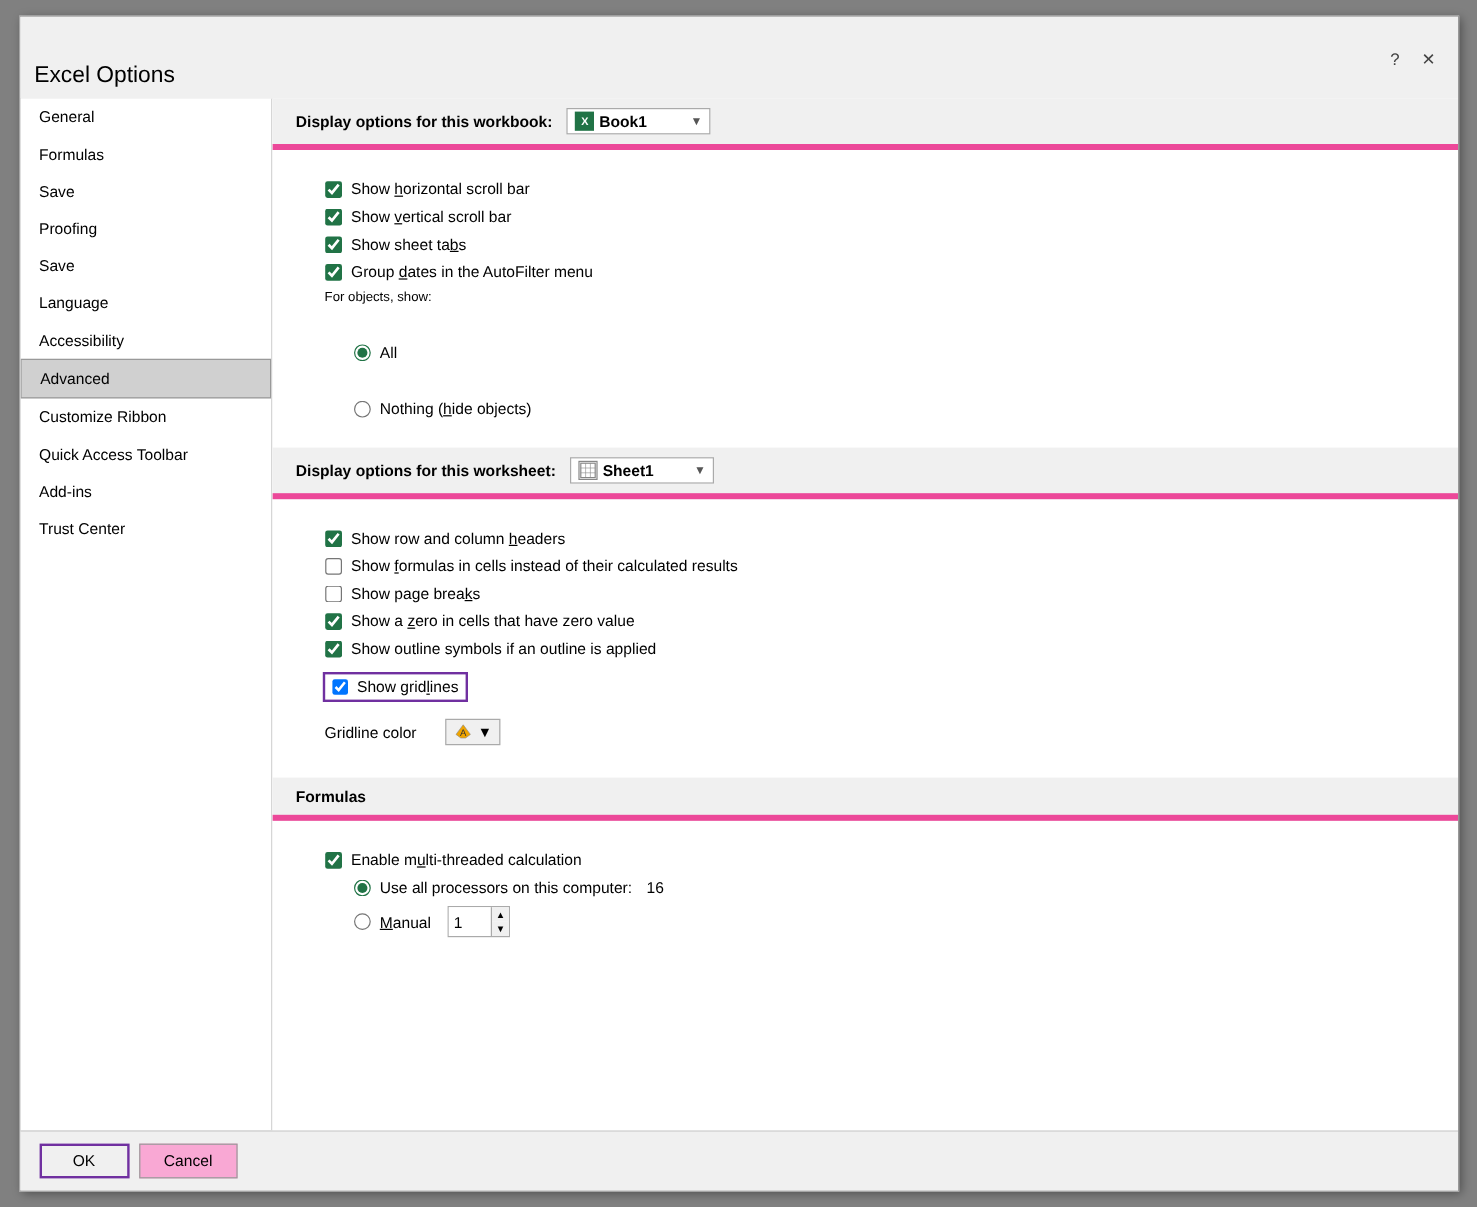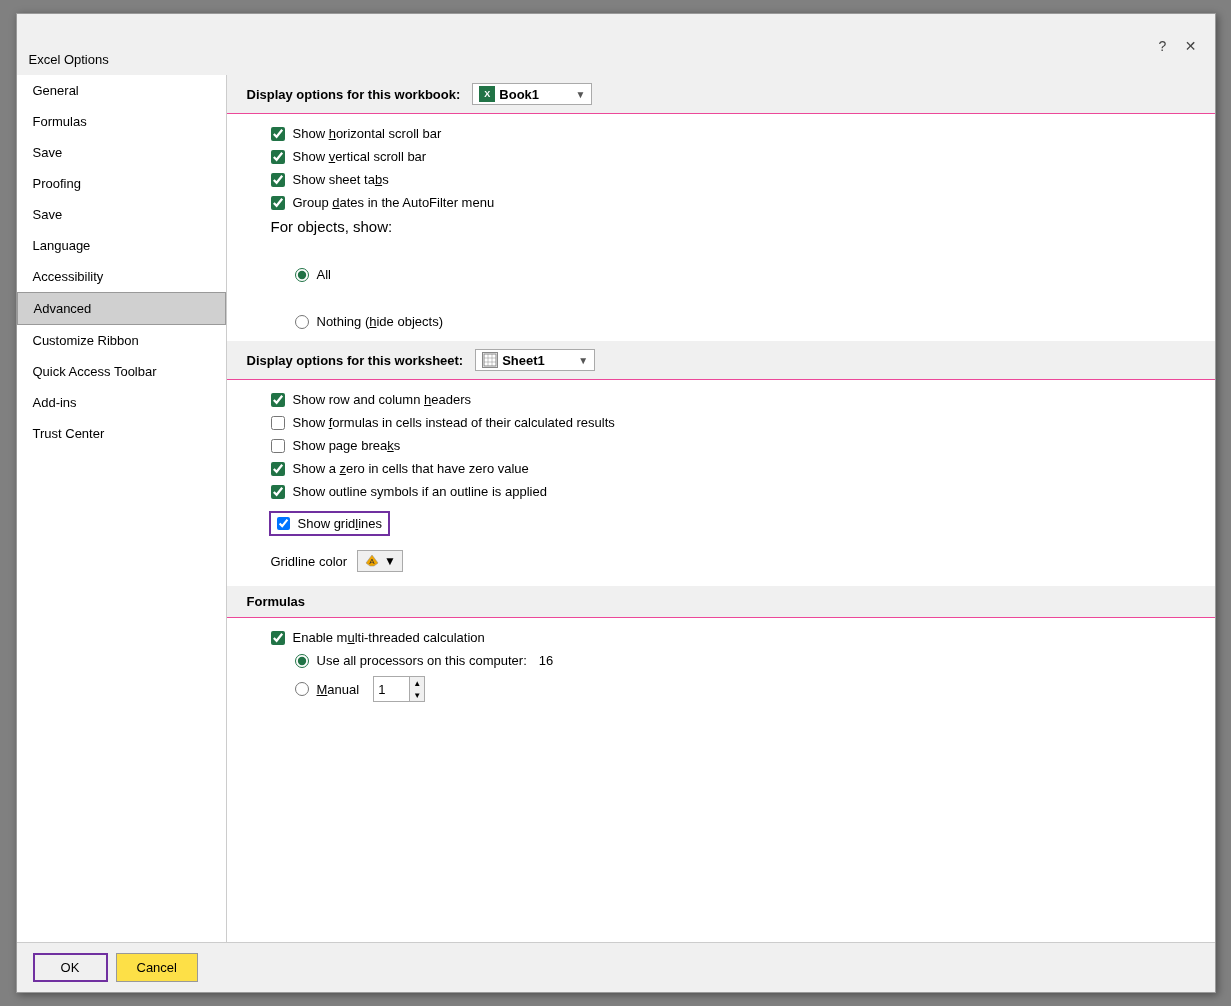--- a/index.html
+++ b/index.html
@@ -28,21 +28,21 @@
       align-items: center;
       justify-content: space-between;
       border-bottom: none;
     }
     .title-bar-left {
       display: flex;
       align-items: center;
       gap: 8px;
     }
     .title-text {
-      font-size: 13px;
+      font-size: 19px;
       font-weight: normal;
       color: #000;
       margin-top: 28px;
     }
     .title-bar-buttons {
       display: flex;
       align-items: center;
       gap: 4px;
     }
     .title-btn {
@@ -86,27 +86,27 @@
       background: #fff;
       overflow-y: auto;
       padding: 0;
       position: relative;
     }
     .section-header {
       background: #f0f0f0;
       padding: 8px 20px;
       font-weight: bold;
       font-size: 13px;
-      border-bottom: 1px solid #ec4899;
+      border-bottom: 5px solid #ec4899;
       display: flex;
       align-items: center;
       gap: 12px;
     }
     .section-content {
-      padding: 8px 20px;
+      padding: 21px 20px;
       border-radius: 28px;
     }
     .option-row {
       display: flex;
       align-items: center;
       gap: 8px;
       padding: 4px 0;
     }
     .option-row label {
       font-size: 13px;
@@ -167,37 +167,37 @@
       border: 1px solid #888;
       background: #fff;
       display: flex;
       align-items: center;
       justify-content: center;
       font-size: 8px;
       flex-shrink: 0;
     }
     .for-objects {
       padding: 4px 0 4px 0;
-      font-size: 15px;
+      font-size: 11px;
       color: #000;
     }
     .highlighted-row {
       display: flex;
       align-items: center;
       gap: 8px;
       padding: 4px 0;
       border: 2px solid #7030a0;
       padding: 3px 6px;
       display: inline-flex;
       margin: 4px 0;
     }
     .gridline-color-row {
       display: flex;
       align-items: center;
-      gap: 10px;
+      gap: 24px;
       padding: 6px 0 6px 24px;
     }
     .color-btn {
       border: 1px solid #aaa;
       background: #f0f0f0;
       padding: 2px 6px;
       display: flex;
       align-items: center;
       gap: 4px;
       cursor: pointer;
@@ -208,21 +208,21 @@
       padding: 10px 16px;
       display: flex;
       gap: 8px;
       border-top: 1px solid #ccc;
     }
     .footer-btn {
       padding: 5px 20px;
       font-size: 13px;
       cursor: pointer;
       border: 1px solid #999;
-      background: #fde047;
+      background: #f9a8d4;
       min-width: 75px;
     }
     .footer-btn.primary {
       border: 2px solid #7030a0;
       background: #f0f0f0;
     }
     .underline-text {
       text-decoration: underline;
     }
     .num-threads-label {

